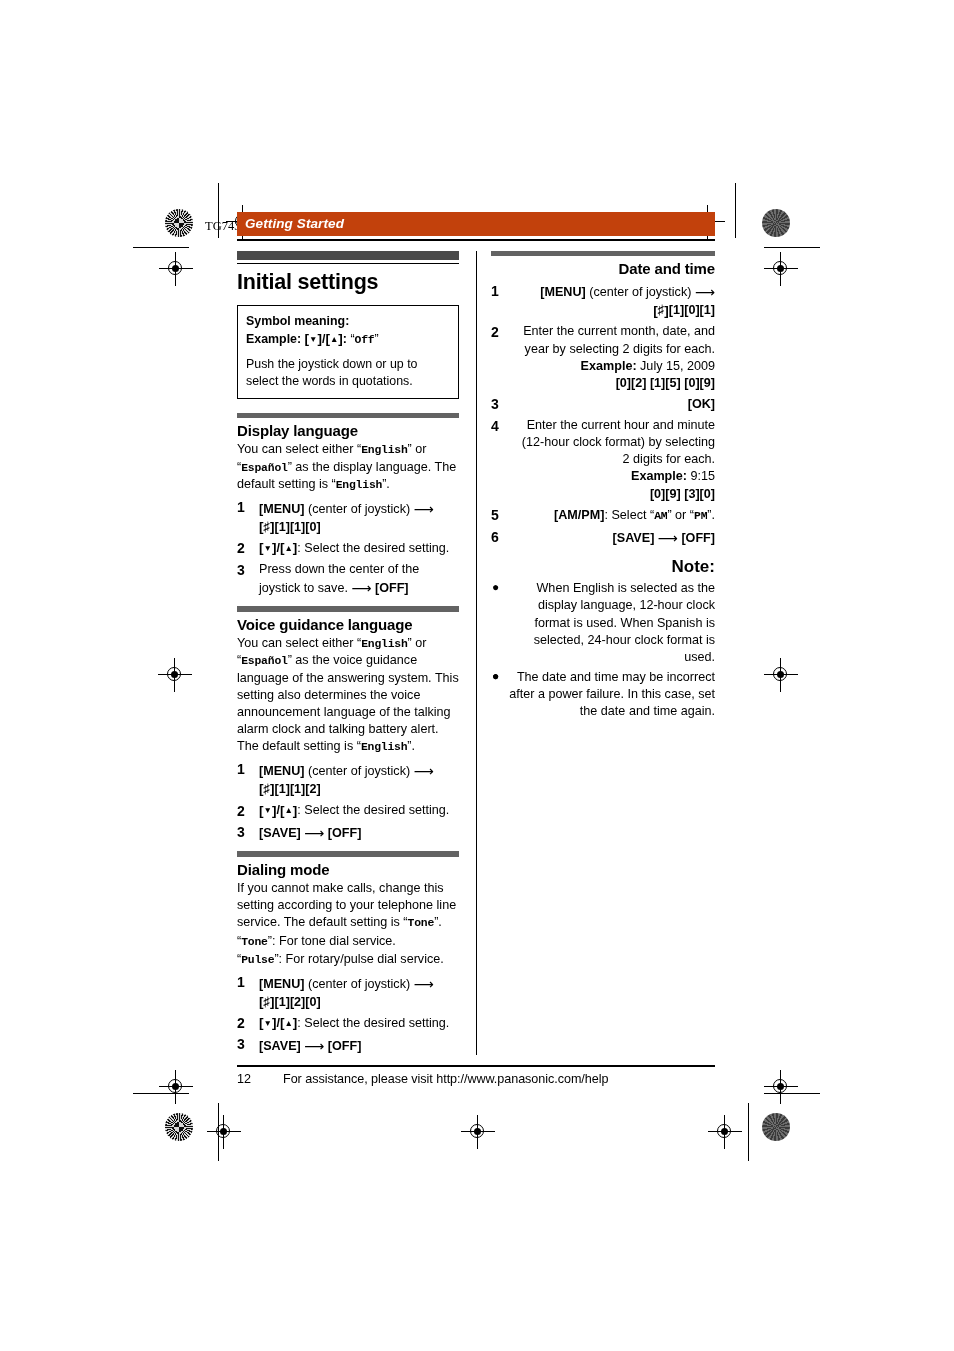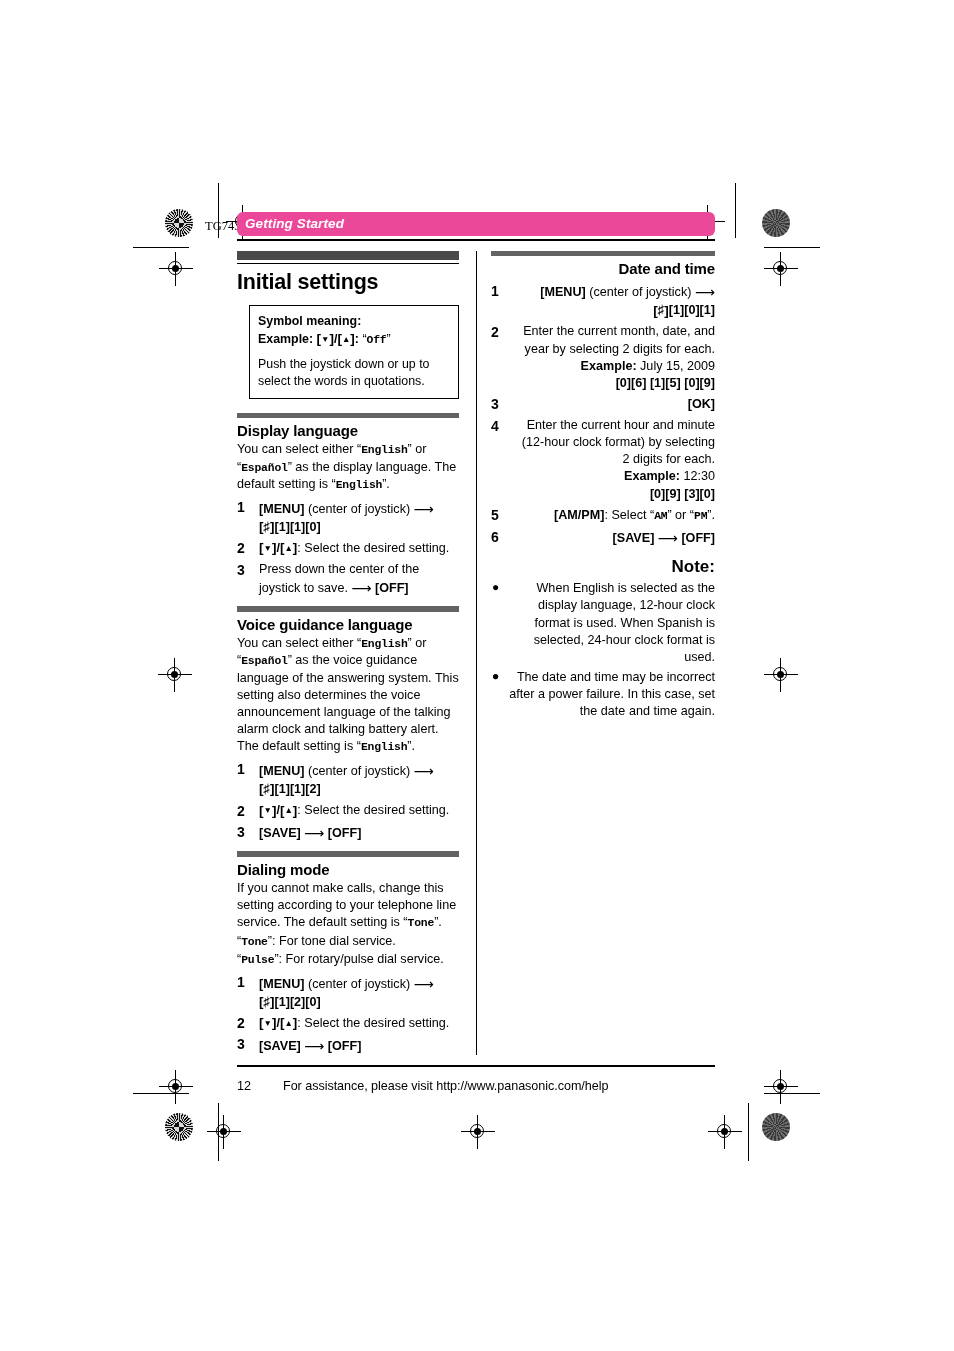--- a/index.html
+++ b/index.html
@@ -74,28 +74,27 @@
     position: absolute;
     left: 205px;
     top: 219px;
     font-family: "Liberation Serif", serif;
     font-size: 12.5px;
     color: #000;
     white-space: nowrap;
   }
 
   .runhead {
-    background: #ec4899;
+    background: #c2410c;
     color: #fff;
     font-weight: bold;
     font-style: italic;
     font-size: 13.5px;
     padding: 4px 8px 5px 8px;
     letter-spacing: 0.1px;
-    border-radius: 6px;
   }
 
   .runhead-rule {
     height: 2.2px;
     background: #000;
     margin-top: 2.5px;
   }
 
   .cols {
     position: relative;
@@ -135,21 +134,20 @@
     font-weight: bold;
     margin: 6px 0 10px 0;
     letter-spacing: -0.2px;
   }
 
   
   .symbolbox {
     border: 1.4px solid #000;
     padding: 7px 8px 8px 8px;
     margin-bottom: 14px;
-    margin-left: 12px;
   }
   .symbolbox .line {
     font-size: 12.4px;
     font-weight: bold;
     line-height: 1.42;
   }
   .symbolbox .body {
     font-size: 12.4px;
     line-height: 1.38;
     margin-top: 7px;
@@ -257,21 +255,21 @@
 
   
   .footer-rule {
     height: 1.6px;
     background: #000;
     margin-top: 7px;
   }
   .footer {
     display: flex;
     align-items: center;
-    margin-top: 12px;
+    margin-top: 5px;
     font-size: 12.6px;
   }
   .footer .pg {
     font-weight: normal;
     width: 46px;
   }
   .footer .ftxt {
     font-weight: normal;
     letter-spacing: -0.05px;
   }
@@ -392,23 +390,23 @@
       </ol>
     </div>
 
     <div class="col-right">
 
       <div class="sec-bar"></div>
       <h2 class="sec-title">Date and time</h2>
 
       <ol class="steps">
         <li><span class="num">1</span><span class="key">[MENU]</span> (center of joystick) <span class="arrow">⟶</span> <span class="key"><span class="brk">[</span><span class="sharp">♯</span><span class="brk">]</span>[1][0][1]</span></li>
-        <li><span class="num">2</span>Enter the current month, date, and year by selecting 2 digits for each.<br><b class="bold">Example:</b><span> July 15, 2009</span><br><span class="key">[0][6] [1][5] [0][9]</span></li>
+        <li><span class="num">2</span>Enter the current month, date, and year by selecting 2 digits for each.<br><b class="bold">Example:</b><span> July 15, 2009</span><br><span class="key">[0][2] [1][5] [0][9]</span></li>
         <li><span class="num">3</span><span class="key">[OK]</span></li>
-        <li><span class="num">4</span>Enter the current hour and minute (12-hour clock format) by selecting 2 digits for each.<br><b class="bold">Example:</b><span> 12:30</span><br><span class="key">[0][9] [3][0]</span></li>
+        <li><span class="num">4</span>Enter the current hour and minute (12-hour clock format) by selecting 2 digits for each.<br><b class="bold">Example:</b><span> 9:15</span><br><span class="key">[0][9] [3][0]</span></li>
         <li><span class="num">5</span><span class="key">[AM/PM]</span>: Select “<span class="mono">AM</span>” or “<span class="mono">PM</span>”.</li>
         <li><span class="num">6</span><span class="key">[SAVE]</span> <span class="arrow">⟶</span> <span class="key">[OFF]</span></li>
       </ol>
 
       <div class="note-head">Note:</div>
       <ul class="notes">
         <li><span class="bul">●</span><span>When English is selected as the display language, 12-hour clock format is used. When Spanish is selected, 24-hour clock format is used.</span></li>
         <li><span class="bul">●</span></li>
         <li><span class="bul">●</span><span>The date and time may be incorrect after a power failure. In this case, set the date and time again.</span></li>
       </ul>

